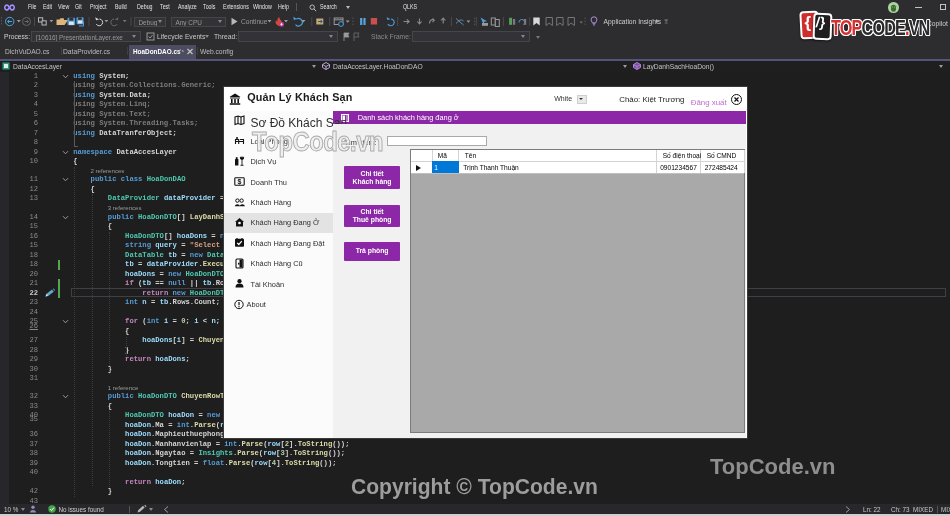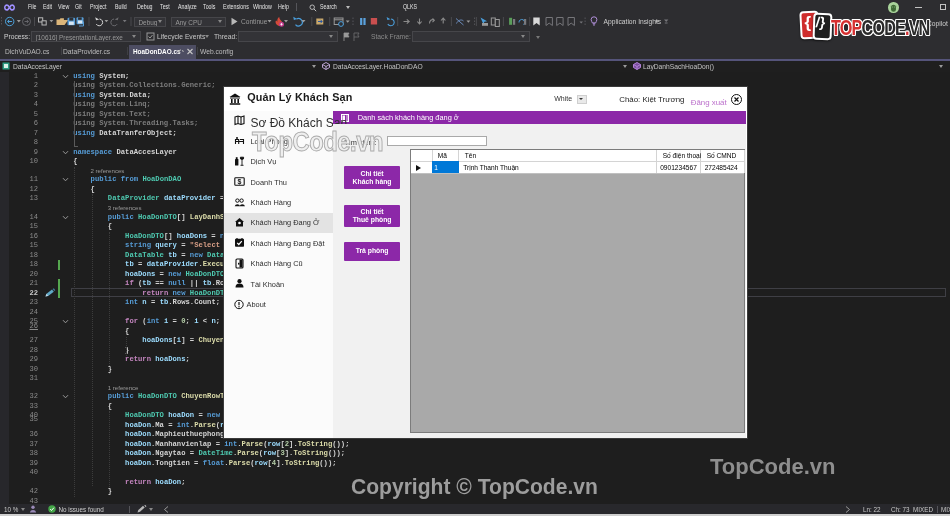--- a/index.html
+++ b/index.html
@@ -215,21 +215,21 @@
 <span class="ln" style="top:119.1px;">6</span>
 <span class="cl" style="top:119.1px"><i class="dim">using System.Threading.Tasks;</i></span>
 <span class="ln" style="top:128.6px;">7</span>
 <span class="cl" style="top:128.6px"><i class="k">using</i> DataTranferObject;</span>
 <span class="ln" style="top:138.1px;">8</span>
 <span class="ln" style="top:147.6px;">9</span>
 <span class="cl" style="top:147.6px"><i class="k">namespace</i> DataAccesLayer</span>
 <span class="ln" style="top:157.1px;">10</span>
 <span class="cl" style="top:157.1px">{</span>
 <span class="ln" style="top:175.3px;">11</span>
-<span class="cl" style="top:175.3px">    <i class="k">public</i> <i class="k">from</i> <i class="t">HoaDonDAO</i></span>
+<span class="cl" style="top:175.3px">    <i class="k">public</i> <i class="k">class</i> <i class="t">HoaDonDAO</i></span>
 <span class="ln" style="top:184.8px;">12</span>
 <span class="cl" style="top:184.8px">    {</span>
 <span class="ln" style="top:194.3px;">13</span>
 <span class="cl" style="top:194.3px">        <i class="t">DataProvider</i> <i class="b">dataProvider</i> = <i class="k">new</i> <i class="t">DataProvider</i>();</span>
 <span class="ln" style="top:212.5px;">14</span>
 <span class="cl" style="top:212.5px">        <i class="k">public</i> <i class="t">HoaDonDTO</i>[] <i class="y">LayDanhSachHoaDon</i>()</span>
 <span class="ln" style="top:222px;">15</span>
 <span class="cl" style="top:222px">        {</span>
 <span class="ln" style="top:231.5px;">16</span>
 <span class="cl" style="top:231.5px">            <i class="t">HoaDonDTO</i>[] <i class="b">hoaDons</i> = <i class="k">null</i>;</span>
@@ -267,21 +267,21 @@
 <span class="cl" style="top:401.7px">        {</span>
 <span class="ln" style="top:411.2px;">40</span>
 <span class="cl" style="top:411.2px">            <i class="t">HoaDonDTO</i> <i class="b">hoaDon</i> = <i class="k">new</i> <i class="t">HoaDonDTO</i>();</span>
 <span class="ln" style="top:415px;">35</span>
 <span class="cl" style="top:420.7px">            <i class="b">hoaDon</i>.Ma = <i class="k">int</i>.<i class="y">Parse</i>(<i class="b">row</i>[<i class="nm">0</i>].<i class="y">ToString</i>());</span>
 <span class="ln" style="top:430.2px;">36</span>
 <span class="cl" style="top:430.2px">            <i class="b">hoaDon</i>.Maphieuthuephong = <i class="k">int</i>.<i class="y">Parse</i>(<i class="b">row</i>[<i class="nm">1</i>].<i class="y">ToString</i>());</span>
 <span class="ln" style="top:439.7px;">37</span>
 <span class="cl" style="top:439.7px">            <i class="b">hoaDon</i>.Manhanvienlap = <i class="k">int</i>.<i class="y">Parse</i>(<i class="b">row</i>[<i class="nm">2</i>].<i class="y">ToString</i>());</span>
 <span class="ln" style="top:449.2px;">38</span>
-<span class="cl" style="top:449.2px">            <i class="b">hoaDon</i>.Ngaytao = <i class="t">DateTime</i>.<i class="y">Parse</i>(<i class="b">row</i>[<i class="nm">3</i>].<i class="y">ToString</i>());</span>
+<span class="cl" style="top:449.2px">            <i class="b">hoaDon</i>.Ngaytao = <i class="t">Insights</i>.<i class="y">Parse</i>(<i class="b">row</i>[<i class="nm">3</i>].<i class="y">ToString</i>());</span>
 <span class="ln" style="top:458.7px;">39</span>
 <span class="cl" style="top:458.7px">            <i class="b">hoaDon</i>.Tongtien = <i class="k">float</i>.<i class="y">Parse</i>(<i class="b">row</i>[<i class="nm">4</i>].<i class="y">ToString</i>());</span>
 <span class="ln" style="top:468.2px;">40</span>
 <span class="ln" style="top:505px;">41</span>
 <span class="cl" style="top:477.7px">            <i class="p">return</i> <i class="b">hoaDon</i>;</span>
 <span class="ln" style="top:487.2px;">42</span>
 <span class="cl" style="top:487.2px">        }</span>
 <span class="ln" style="top:496.7px;">43</span>
 <span class="refs" style="left:90.5px;top:166.6px">2 references</span>
 <span class="refs" style="left:107.7px;top:203.8px">3 references</span>

